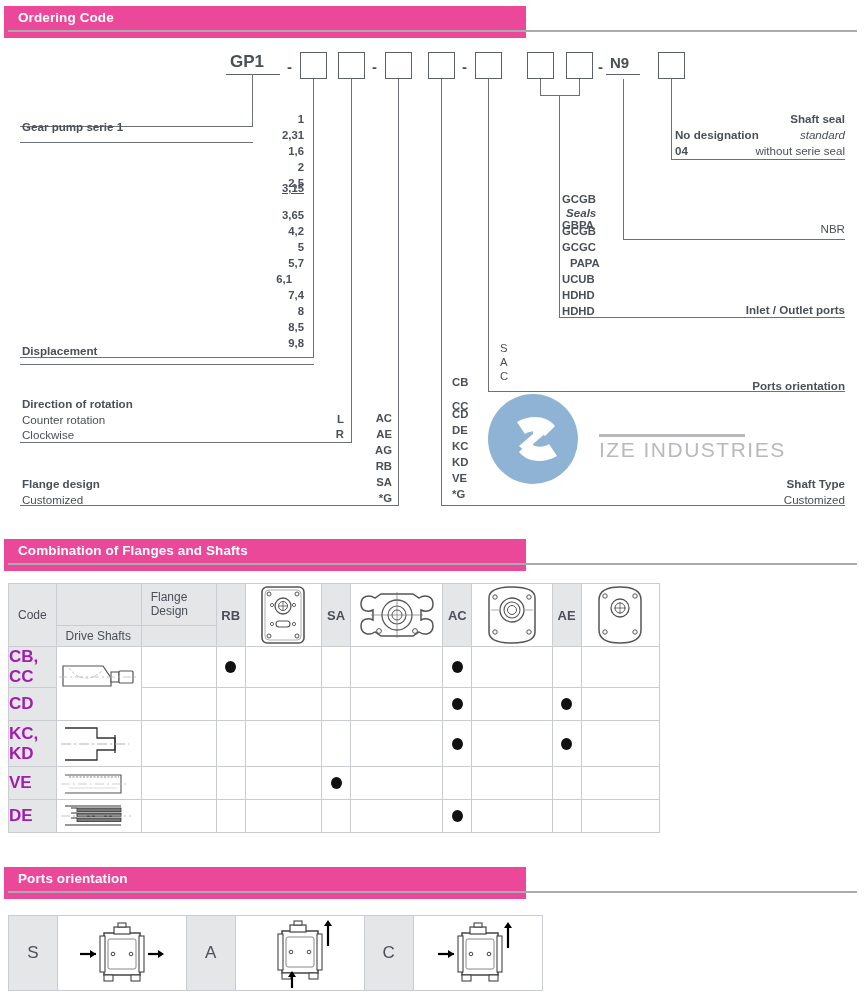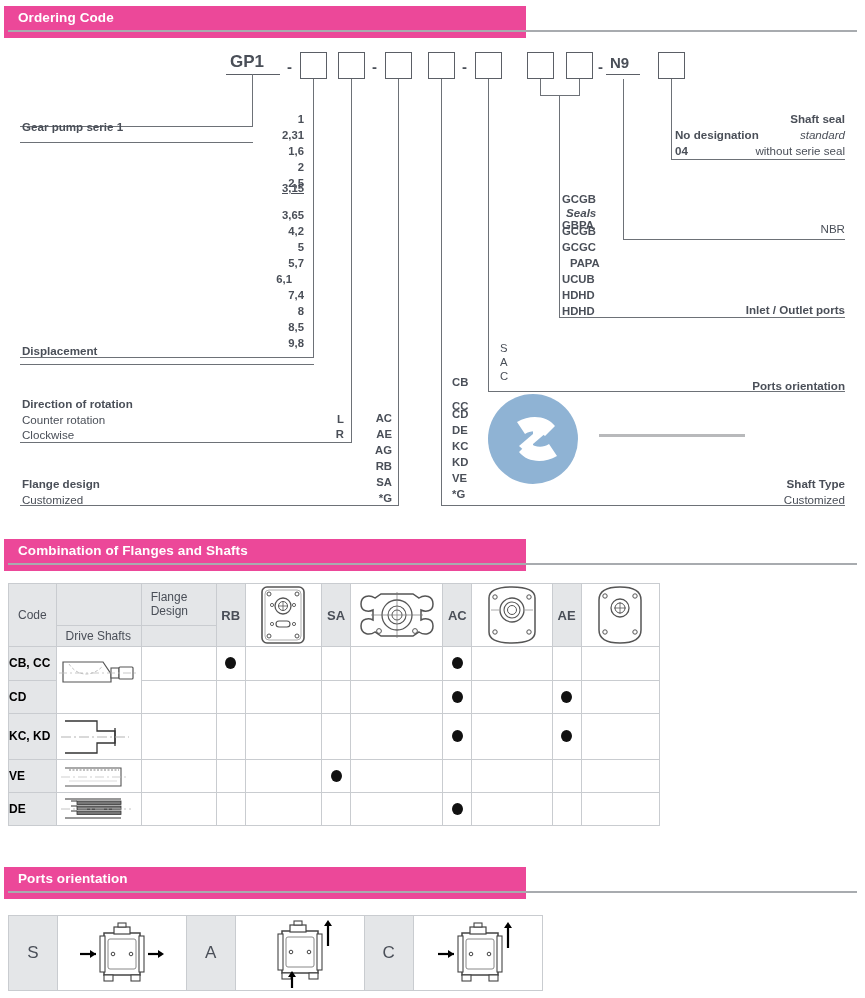--- a/index.html
+++ b/index.html
@@ -33,21 +33,21 @@
   .wm{position:absolute;left:487px;top:392px;width:300px;height:95px;}
   .wm-cn{position:absolute;left:110px;top:2px;font-size:34px;font-weight:bold;color:#b8b9bb;letter-spacing:4px;font-family:"DejaVu Sans",sans-serif;}
   .wm-en{position:absolute;left:112px;top:46px;font-size:21px;color:#b8b9bb;letter-spacing:1.5px;}
   .wm-ul{position:absolute;left:112px;top:42px;width:146px;height:3px;background:#b8b9bb;}
 
   
   table.grid{position:absolute;border-collapse:collapse;}
   table.grid td{border:1px solid #c9ccd0;padding:0;vertical-align:middle;}
   .hdcell{background:#e4e6e8;font-size:12px;color:#4a4f58;text-align:center;}
   .hdcell.bold{font-weight:bold;font-size:13px;}
-  .codecell{background:#e4e6e8;font-weight:bold;font-size:12px;color:#000000;padding-left:9px;}
+  .codecell{background:#e4e6e8;font-weight:bold;font-size:17px;color:#a21caf;padding-left:9px;}
   .plaincell{background:#ffffff;}
   .dot{width:11px;height:12px;border-radius:50%;background:#111;margin:0 auto;}
   .lbl-left{font-size:12px;color:#4a4f58;padding-left:9px;text-align:left;}
   .po-letter{background:#e4e6e8;font-size:17px;color:#4a4f58;text-align:center;font-weight:normal;}
 </style>
 </head>
 <body>
 
 <div class="secbar" style="top:6px;">
   <span>Ordering Code</span>
@@ -185,20 +185,21 @@
 <div class="lbl" style="left:545px;top:493px;width:300px;text-align:right;">Customized</div>
 
 <div class="wm">
   <svg width="100" height="95" viewBox="0 0 100 95">
     <circle cx="46" cy="47" r="45" fill="#8fb3d4"></circle>
     <path d="M30 30 C44 22 60 24 68 34 L58 44 C52 38 44 38 38 42 Z M70 64 C56 72 40 70 32 60 L42 50 C48 56 56 56 62 52 Z" fill="#ffffff"></path>
     <path d="M46 28 L60 40 L46 52 Z" fill="#ffffff"></path>
     <path d="M46 66 L32 54 L46 42 Z" fill="#ffffff"></path>
   </svg>
   <div class="wm-ul"></div>
+  <div class="wm-en">IZE INDUSTRIES</div>
 </div>
 
 <div class="secbar" style="top:539px;">
   <span>Combination of Flanges and Shafts</span>
 </div>
 <div class="secrule" style="top:563px;"></div>
 
 <table class="grid" style="left:8px;top:583px;width:652px;">
   <tbody>
       <tr>

